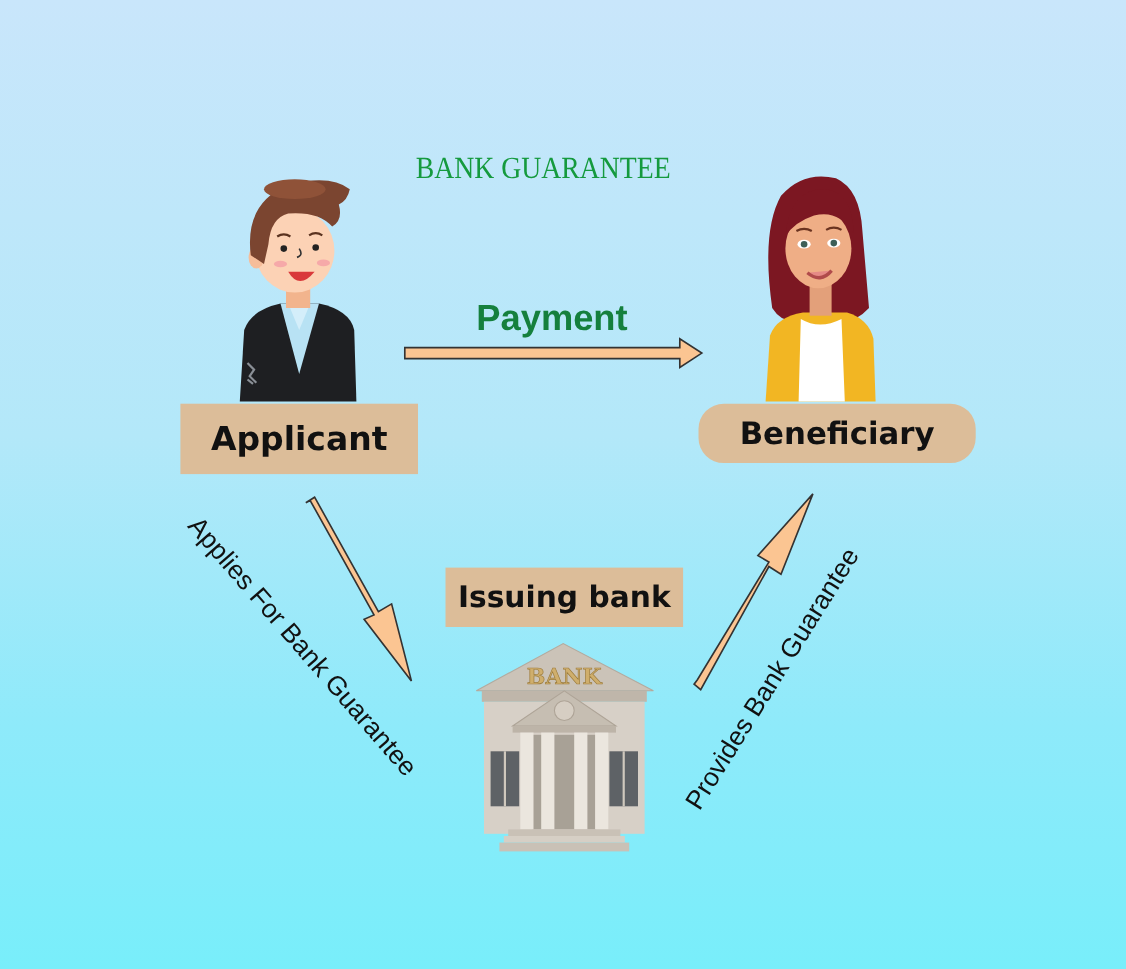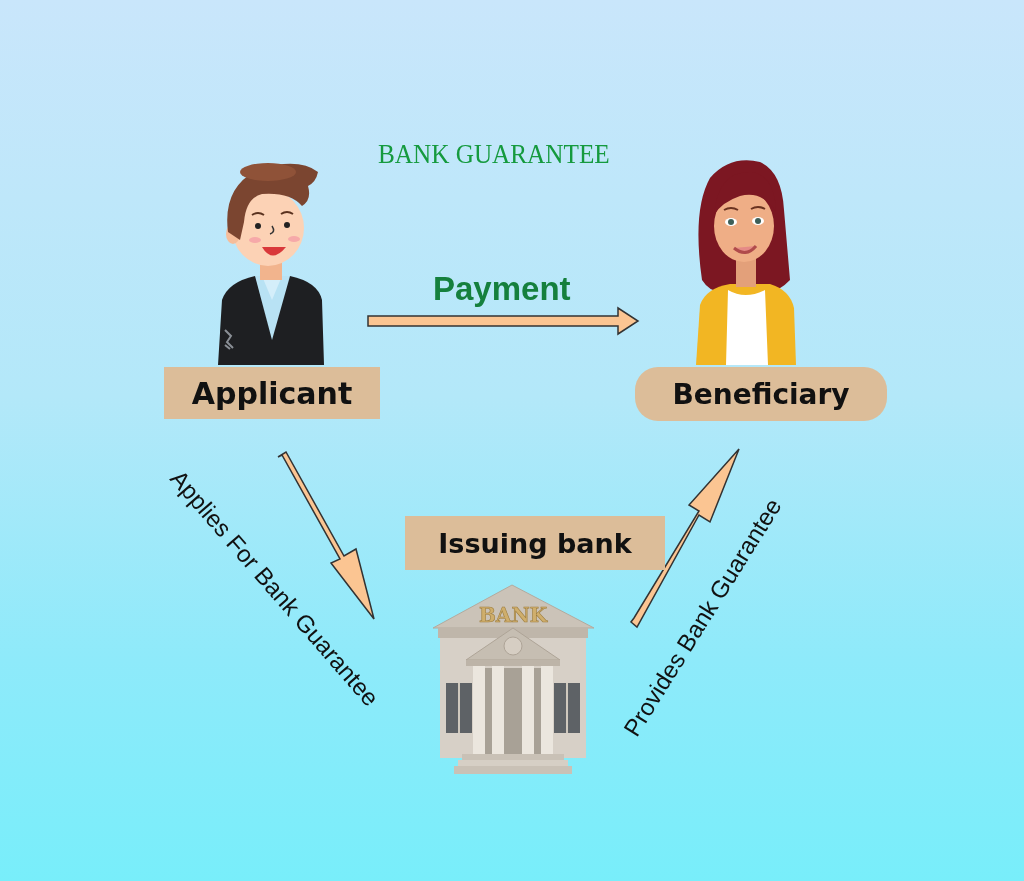--- a/index.html
+++ b/index.html
@@ -15,23 +15,23 @@
     font-size: 28px; color: #159a3e; letter-spacing: 0px;
     transform: scaleX(0.9); transform-origin: left top;
     white-space: nowrap;
   }
   .label-box {
     position: absolute; background: #dcbd99;
     display: flex; align-items: center; justify-content: center;
     font-family: "DejaVu Sans", sans-serif; font-weight: bold; color: #111;
     white-space: nowrap;
   }
-  .applicant { left: 164px; top: 367px; width: 216px; height: 52px; font-size: 30px; }
+  .applicant { left: 164px; top: 367px; width: 216px; height: 64px; font-size: 30px; }
   .beneficiary { left: 635px; top: 367px; width: 252px; height: 54px; font-size: 28px; border-radius: 23px; }
-  .issuing { left: 405px; top: 516px; width: 260px; height: 54px; font-size: 27px; }
+  .issuing { left: 405px; top: 516px; width: 216px; height: 54px; font-size: 27px; }
   .payment-label {
     position: absolute; left: 433px; top: 270px;
     font-family: "Liberation Sans", sans-serif; font-weight: bold;
     font-size: 33px; color: #15803d; white-space: nowrap;
   }
   .diag-text {
     position: absolute; font-family: "Liberation Sans", sans-serif;
     font-size: 24px; color: #111; white-space: nowrap;
     transform-origin: left center;
   }

